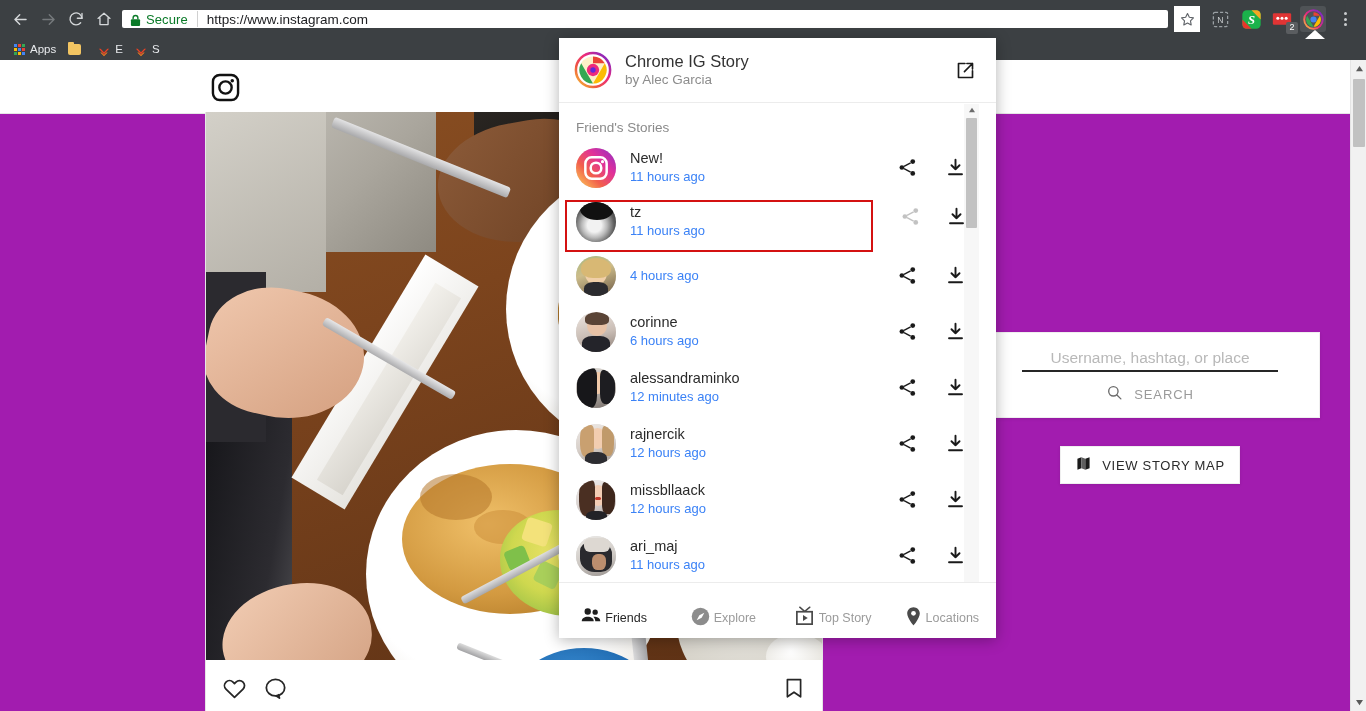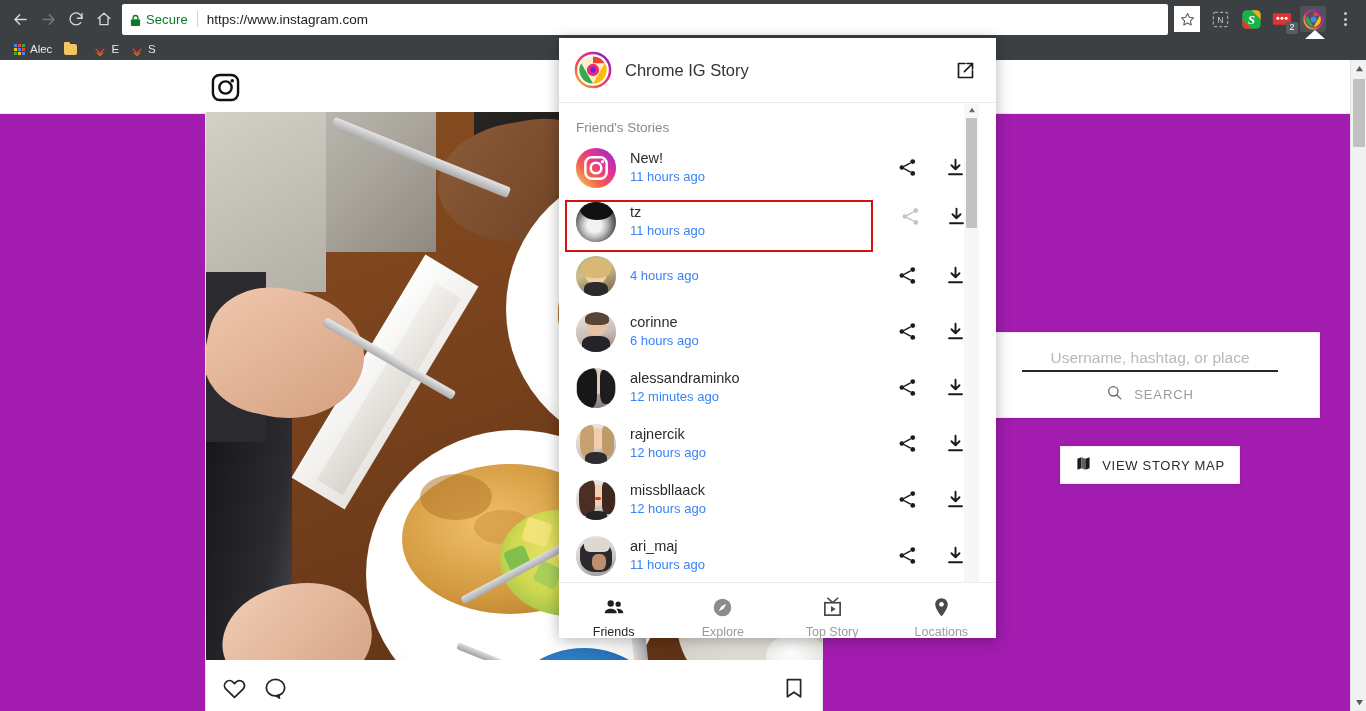--- a/index.html
+++ b/index.html
@@ -13,21 +13,21 @@
   .browser-toolbar{
     position:absolute; left:0; top:0; width:1366px; height:38px;
     background:#3c4043; display:flex; align-items:center; padding:0 6px;
   }
   .nav-btn{
     width:28px; height:28px; display:flex; align-items:center; justify-content:center;
     flex:0 0 auto; cursor:default;
   }
   .nav-btn svg{ display:block; }
   .omnibox{
-    flex:1 1 auto; height:31px; background:#ffffff; border-radius:2px;
+    flex:1 1 auto; height:18px; background:#ffffff; border-radius:2px;
     margin:0 6px 0 4px; display:flex; align-items:center; padding:0 8px;
     min-width:0;
   }
   .lock-icon{ width:11px; height:13px; position:relative; flex:0 0 auto; margin-right:5px;}
   .secure-label{
     color:#0a7a28; font-size:13px; letter-spacing:0.1px; white-space:nowrap;
     font-family:"Liberation Sans", sans-serif;
   }
   .omni-sep{ width:1px; height:16px; background:#d0d0d0; margin:0 9px; flex:0 0 auto;}
   .omni-url{ font-size:13.5px; color:#202124; white-space:nowrap; overflow:hidden;}
@@ -182,21 +182,21 @@
     position:absolute; left:2px; top:14px; width:11px; height:110px;
     background:#c2c2c2; border-radius:1px;
   }
 
   .popup-tabbar{
     position:absolute; left:0; bottom:0; width:437px; height:56px;
     background:#ffffff; border-top:1px solid #ececec;
     display:flex; align-items:center;
   }
   .tab-item{
-    flex:1 1 0; height:56px; display:flex; flex-direction:column;
+    flex:1 1 0; height:56px; display:flex; flex-direction:row;
     align-items:center; justify-content:center; gap:3px; cursor:pointer;margin-top:15px;
   }
   .tab-label{ font-size:12.5px; color:#9b9b9b;}
   .tab-item.active .tab-label{ color:#262626;}
 </style>
 </head>
 <body>
 
 <div class="browser-toolbar">
   <div class="nav-btn">
@@ -291,21 +291,21 @@
       <i style="background:#4285f4"></i>
         <i style="background:#ea4335"></i>
         <i style="background:#34a853"></i>
       <i style="background:#fbbc05"></i>
         <i style="background:#4285f4"></i>
         <i style="background:#ea4335"></i>
       <i style="background:#34a853"></i>
         <i style="background:#fbbc05"></i>
         <i style="background:#4285f4"></i>
     </span>
-    <span class="bm-label">Alec</span>
+    <span class="bm-label">Apps</span>
   </div>
   <div class="bm-item">
     <span class="folder-ico"></span>
     <span class="bm-label"></span>
   </div>
   <div class="bm-item">
     <span class="fav-chev">
       <svg width="12" height="11" viewBox="0 0 14 13">
           <path d="M1 2.2 7 8.5 13 2.2 11 2.2 7 6.2 3 2.2z" fill="#ef4123"></path>
           <path d="M2.6 6.4 7 11 11.4 6.4 9.8 6.4 7 9.2 4.2 6.4z" fill="#f47b20"></path>
@@ -520,20 +520,21 @@
         <circle cx="12" cy="12" r="8.6" fill="#fdf0c8"></circle>
         <path d="M12 3.4a8.6 8.6 0 0 1 7.45 4.3H12z" fill="#ea4335"></path>
         <path d="M19.45 7.7A8.6 8.6 0 0 1 12 20.6l3.72-6.45z" fill="#fbbc05"></path>
         <path d="M12 20.6A8.6 8.6 0 0 1 4.55 7.7L8.28 14.15z" fill="#34a853"></path>
         <circle cx="12" cy="12" r="3.9" fill="#ee2a7b"></circle>
         <circle cx="12" cy="12" r="1.7" fill="#6228d7"></circle>
       </svg>
     </span>
     <span class="popup-titles">
       <span class="popup-title" style="display:block">Chrome IG Story</span>
+      <span class="popup-subtitle" style="display:block">by Alec Garcia</span>
     </span>
     <span class="popup-open-btn">
       <svg width="21" height="21" viewBox="0 0 24 24">
           <path d="M4 4h7.4M4 4v16h16v-7.6M20 4h-6.4M20 4v6.4M20 4l-9.2 9.2" fill="none" stroke="#1a1a1a" stroke-width="1.9" stroke-linecap="round" stroke-linejoin="round"></path>
         </svg>
     </span>
   </div>
 
   <div class="popup-list">
     <div class="popup-section-title">Friend's Stories</div>

